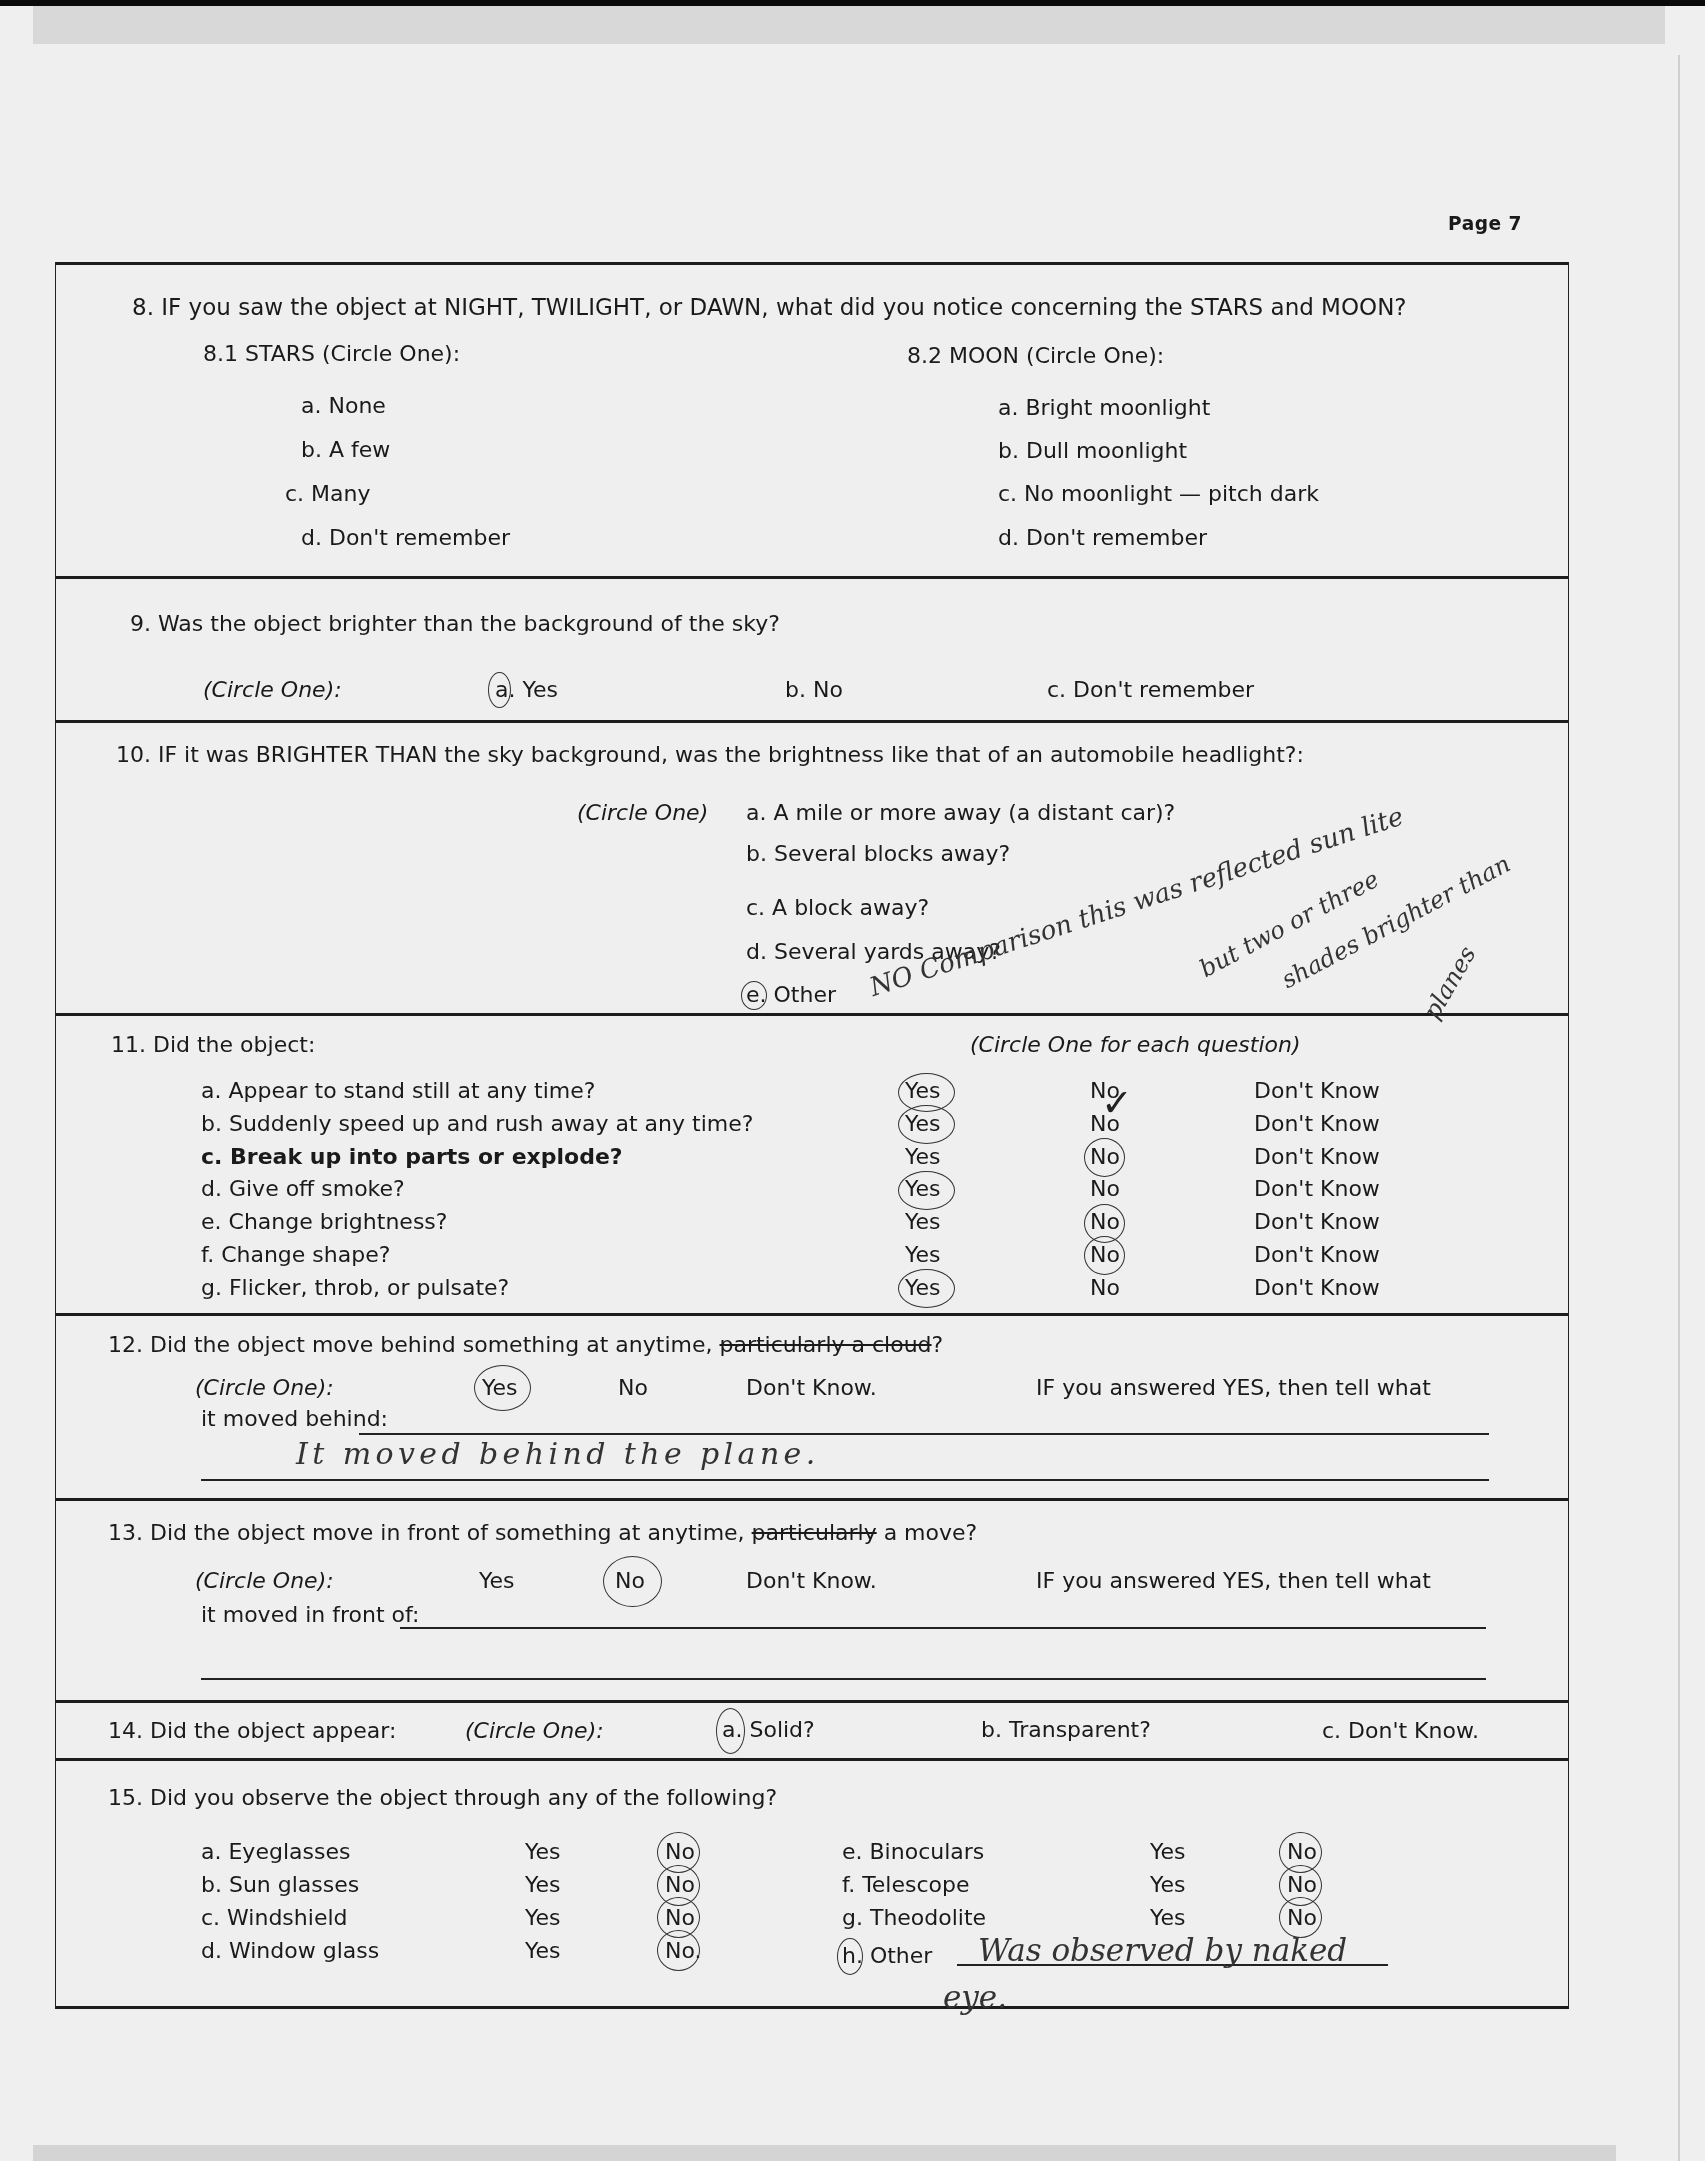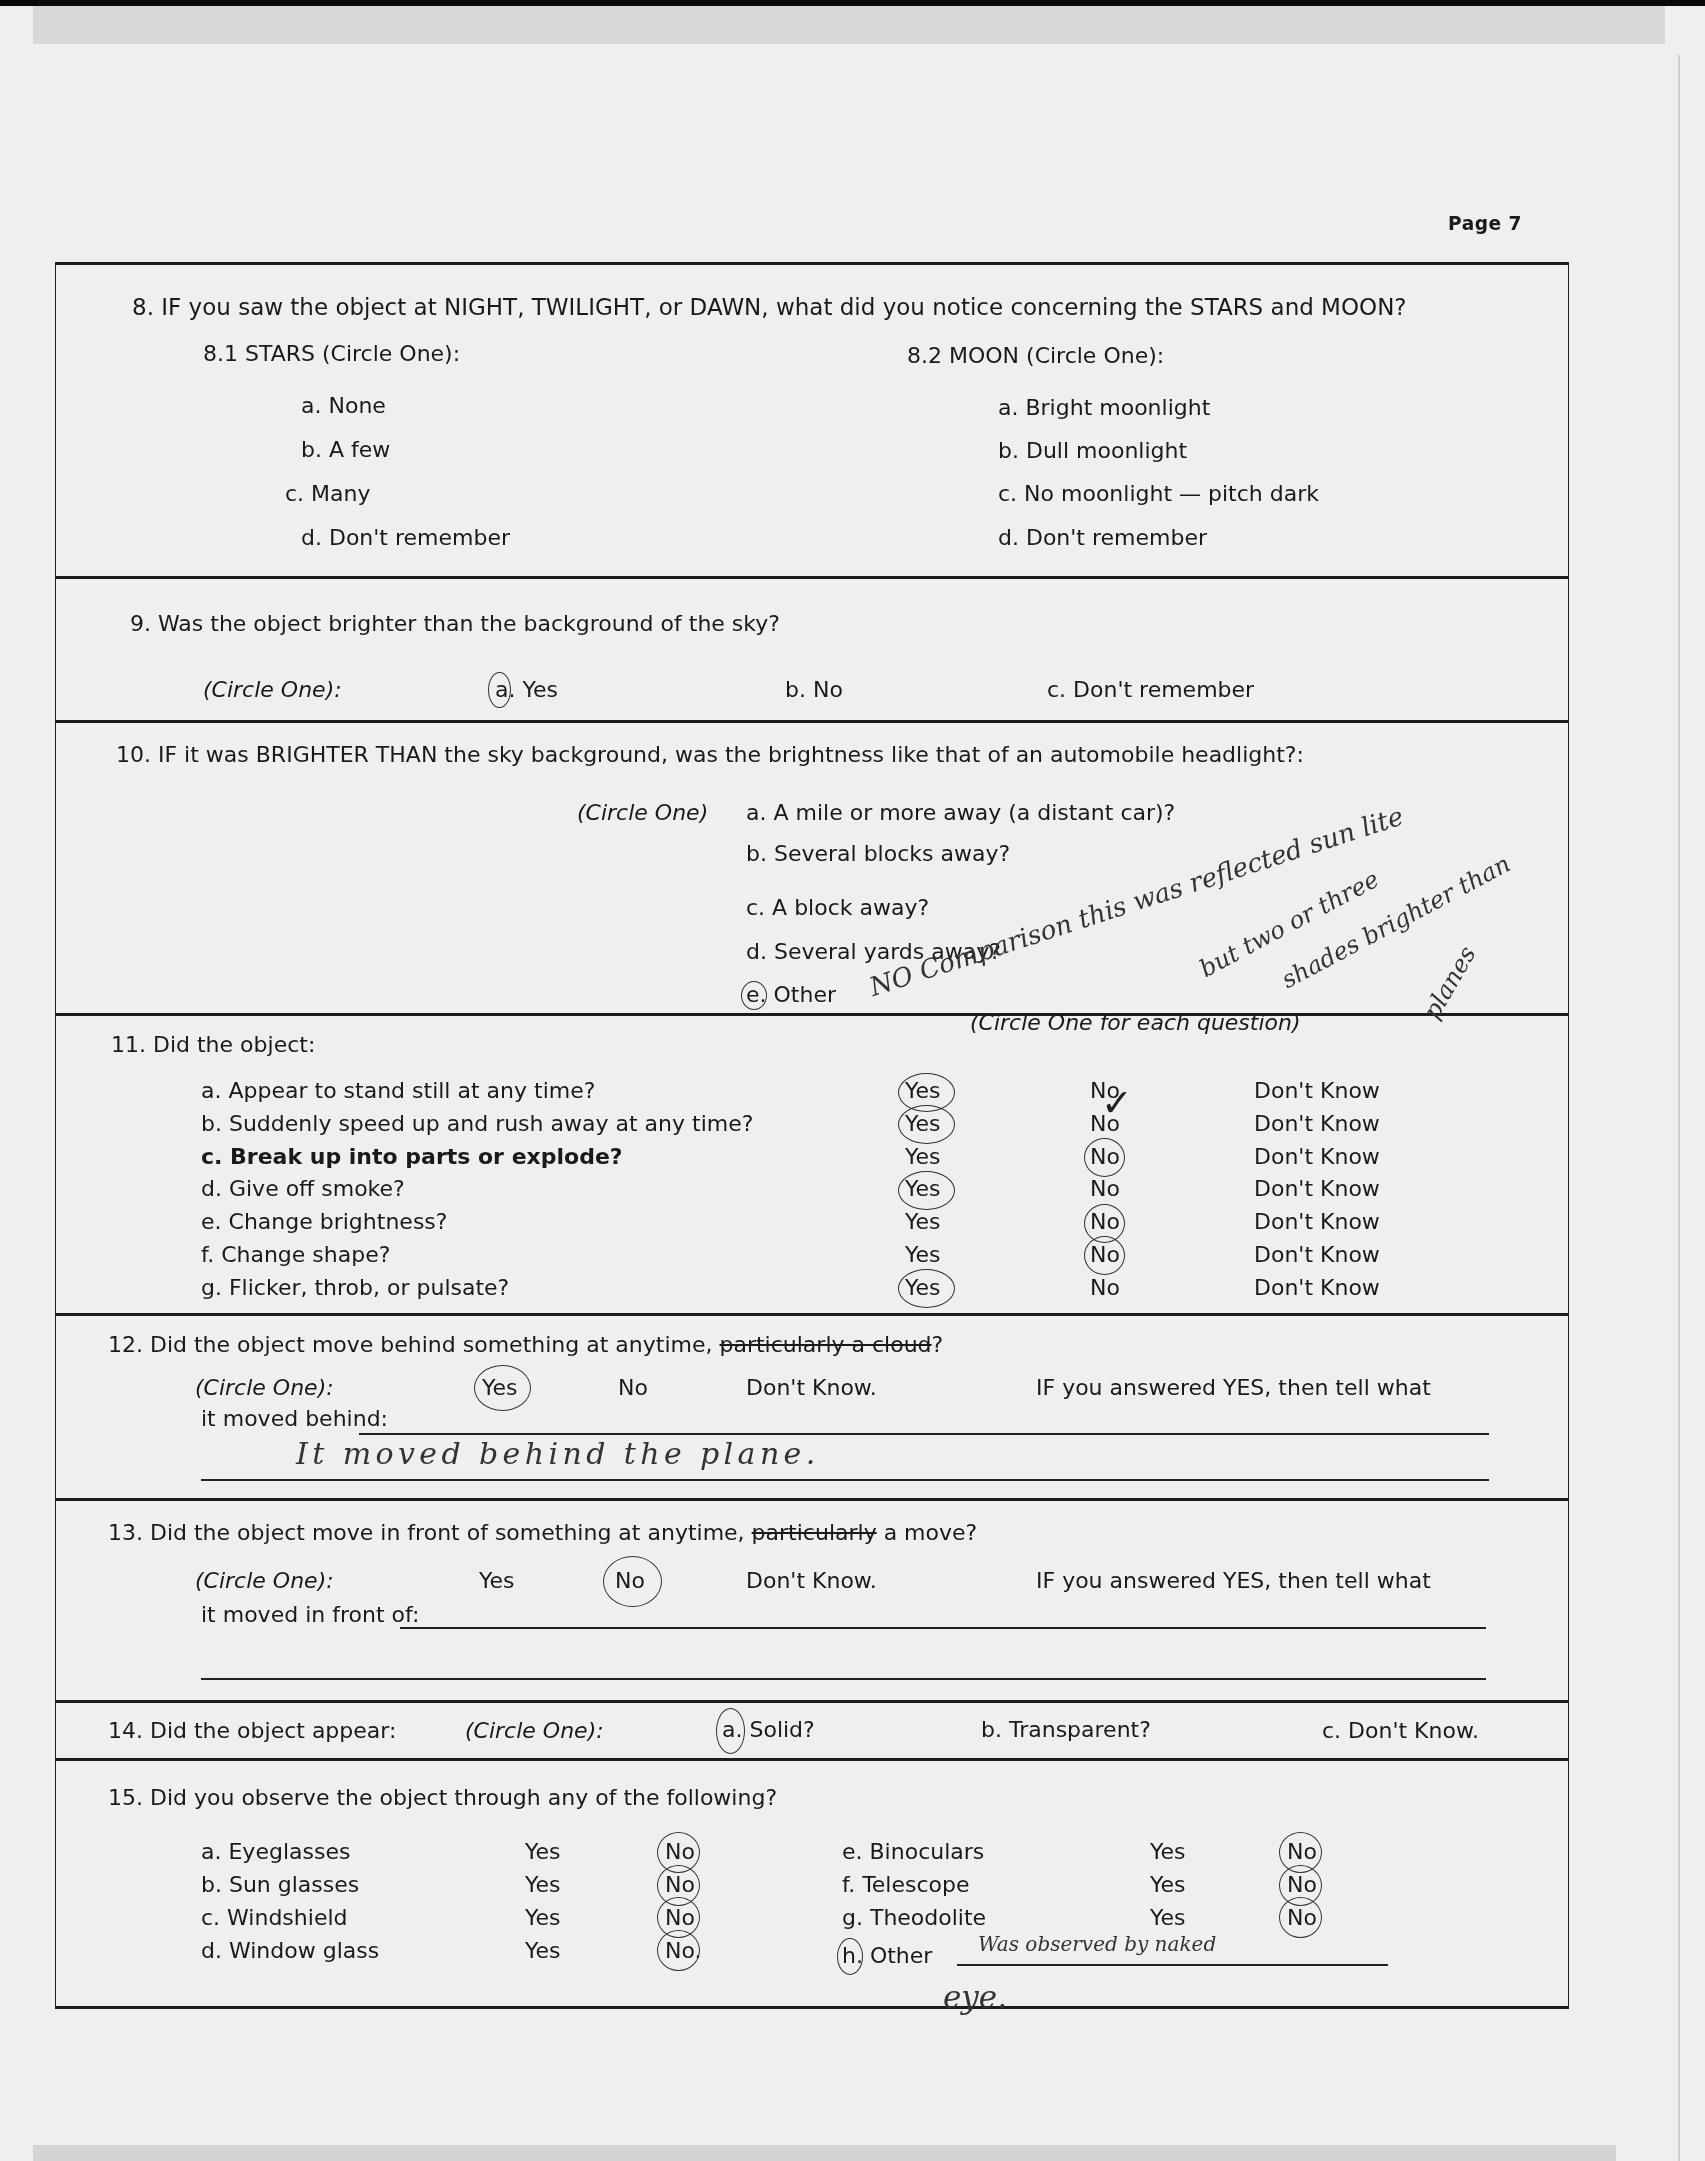--- a/index.html
+++ b/index.html
@@ -81,21 +81,21 @@
     <div class="t" style="left:690px;top:720px;">e.  Other</div>
     <div class="circle" style="left:685px;top:719px;width:24px;height:27px;"></div>
     <div class="hand" style="left:819px;top:710px;font-size:26px;transform:rotate(-18deg);transform-origin:left bottom;">NO Comparison this was reflected sun lite</div>
     <div class="hand" style="left:1152px;top:693px;font-size:24px;transform:rotate(-28deg);transform-origin:left bottom;">but two or three</div>
     <div class="hand" style="left:1234px;top:704px;font-size:24px;transform:rotate(-28deg);transform-origin:left bottom;">shades brighter than</div>
     <div class="hand" style="left:1386px;top:734px;font-size:24px;transform:rotate(-60deg);transform-origin:left bottom;">planes</div>
   </div>
 
   <div>
     <div class="t" style="left:55px;top:770px;">11.  Did the object:</div>
-    <div class="t it" style="left:914px;top:748px;">(Circle One for each question)</div>
+    <div class="t it" style="left:914px;top:770px;">(Circle One for each question)</div>
     <div id="q11rows">
         <div class="t" style="left: 145px; top: 816px;">a.  Appear to stand still at any time?</div>
         <div class="t" style="left: 849px; top: 816px;">Yes</div>
         <div class="circle" style="left: 842px; top: 811px; width: 55px; height: 37px;"></div>
         <div class="t" style="left: 1034px; top: 816px;">No</div>
         <div class="t" style="left: 1198px; top: 816px;">Don't Know</div>
         <div class="t" style="left: 145px; top: 849px;">b.  Suddenly speed up and rush away at any time?</div>
         <div class="t" style="left: 849px; top: 849px;">Yes</div>
         <div class="circle" style="left: 842px; top: 843px; width: 55px; height: 37px;"></div>
         <div class="t" style="left: 1034px; top: 849px;">No</div>
@@ -195,17 +195,17 @@
         <div class="t" style="left: 1231px; top: 1610px;">No</div>
         <div class="circle" style="left: 1223px; top: 1603px; width: 41px; height: 39px;"></div>
         <div class="t" style="left: 786px; top: 1643px;">g.  Theodolite</div>
         <div class="t" style="left: 1094px; top: 1643px;">Yes</div>
         <div class="t" style="left: 1231px; top: 1643px;">No</div>
         <div class="circle" style="left: 1223px; top: 1635px; width: 41px; height: 39px;"></div>
       </div>
     <div class="t" style="left:786px;top:1681px;">h.  Other</div>
     <div class="circle" style="left:781px;top:1676px;width:24px;height:35px;"></div>
     <div class="uline" style="left:901px;top:1702px;width:431px;"></div>
-    <div class="hand" style="left:922px;top:1670px;font-size:20px;">Was observed by naked</div>
+    <div class="hand" style="left:922px;top:1670px;font-size:31px;">Was observed by naked</div>
     <div class="hand" style="left:851px;top:1717px;font-size:31px;margin-left:36px;">eye.</div>
   </div>
 </div>
 
 
 </body></html>

